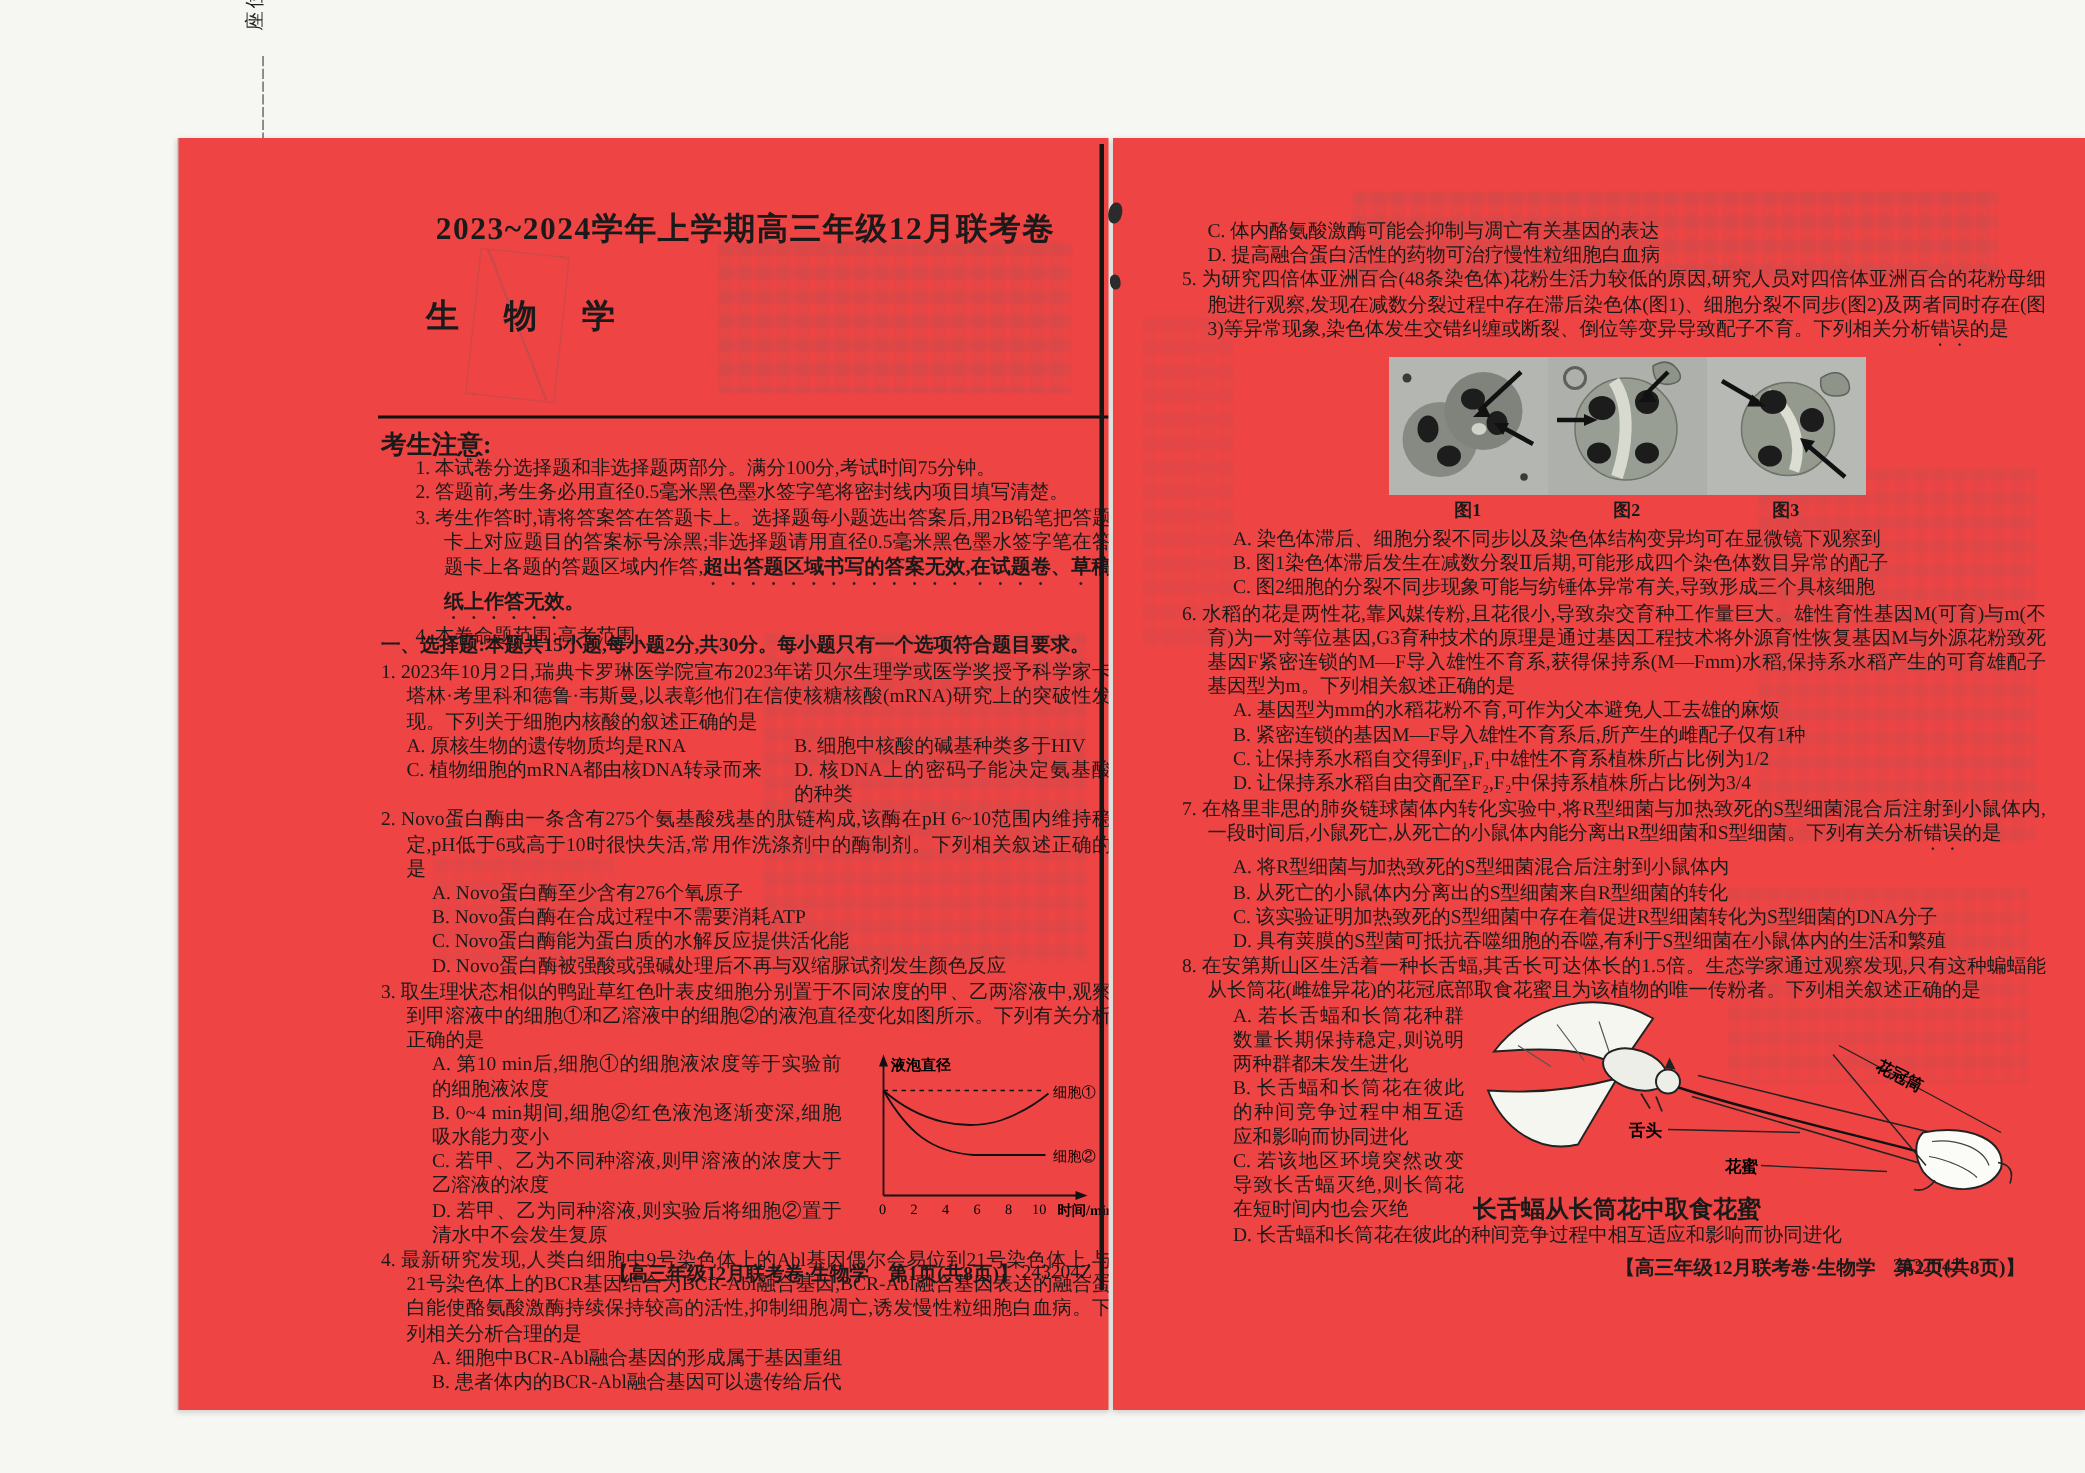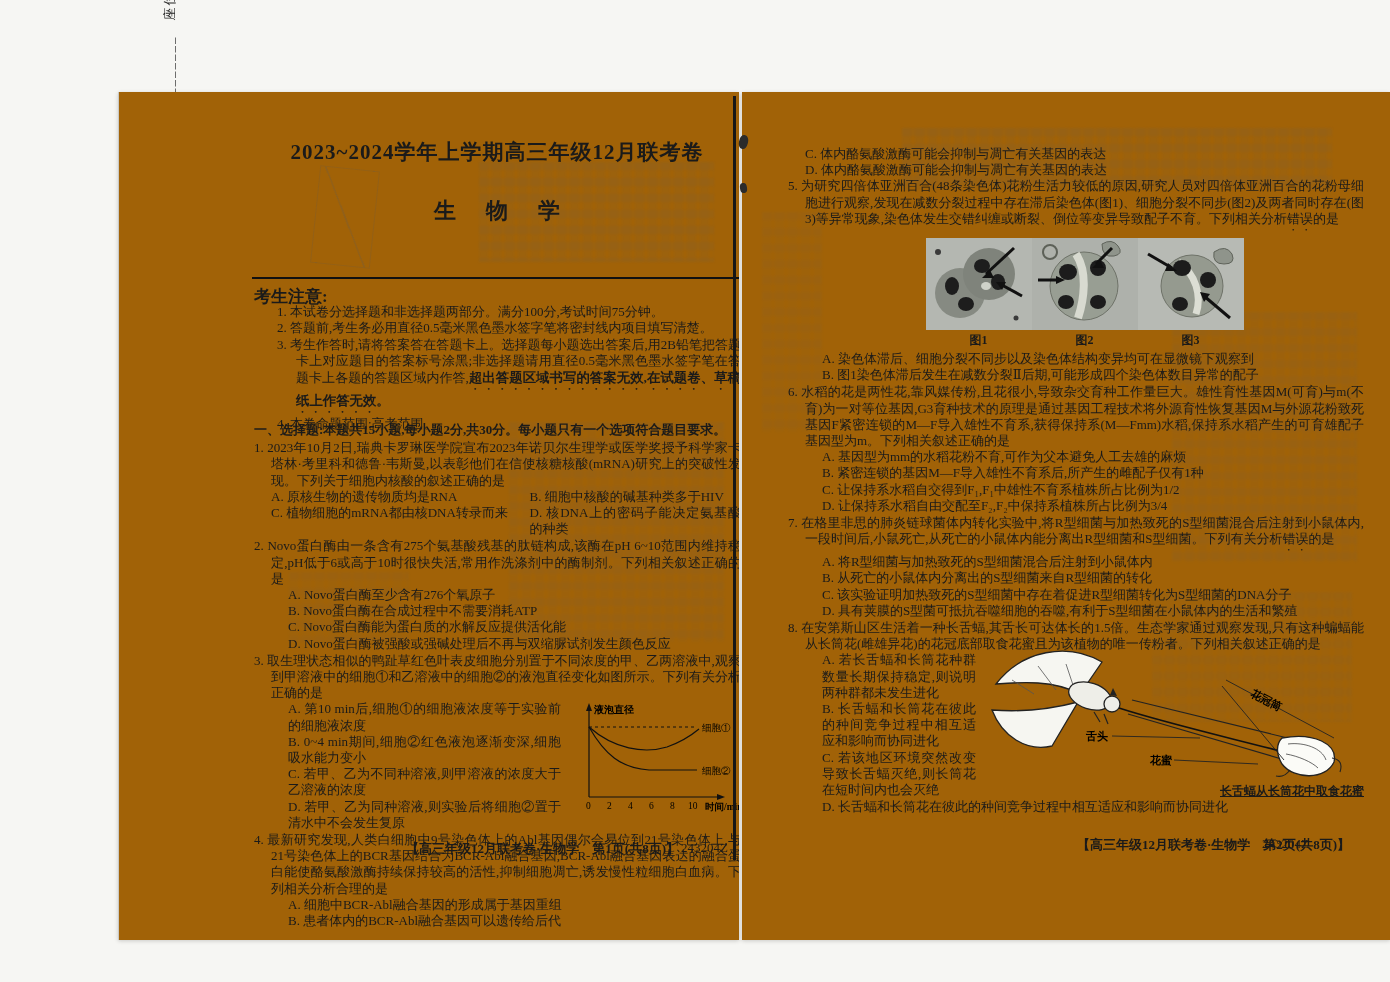--- a/index.html
+++ b/index.html
@@ -1,36 +1,36 @@
 <!DOCTYPE html>
 <html><head>
 <meta charset="utf-8">
 <style>
   html,body{margin:0;padding:0;background:#e9e9e6;}
   .canvas{position:relative;width:1390px;height:982px;background:#f6f6f3;overflow:hidden;
           font-family:"Liberation Serif","DejaVu Serif",serif;color:#1a1a1a;}
-  .page{position:absolute;background:#a16207;box-shadow:0 1px 4px rgba(0,0,0,.18);overflow:hidden;}
+  .page{position:absolute;background:#ef4444;box-shadow:0 1px 4px rgba(0,0,0,.18);overflow:hidden;}
   .page1{left:118px;top:92px;width:620px;height:848px;border-left:1px solid #c9c9c4;}
   .page2{left:742px;top:92px;width:648px;height:848px;}
   
   .divider-line{position:absolute;left:733px;top:96px;width:3px;height:764px;background:#161616;}
   .smudge{position:absolute;background:#2b2b2b;border-radius:45%;}
   
   .seal-fields{position:absolute;height:18px;transform:rotate(-90deg);transform-origin:center;
                font-size:13px;letter-spacing:2px;white-space:nowrap;color:#222;text-align:center;}
   .seal-chars{position:absolute;height:18px;transform:rotate(-90deg);transform-origin:center;
               font-size:13.5px;font-weight:bold;letter-spacing:17px;white-space:nowrap;color:#222;text-align:center;}
   .hatch{position:absolute;width:29px;border:1px solid #6f6f6a;background-color:#f3f3ee;
     background-image:repeating-linear-gradient(45deg,#9a9a94 0 1px,transparent 1px 5px),
                      repeating-linear-gradient(-45deg,#9a9a94 0 1px,transparent 1px 5px);}
   .seal-rule{position:absolute;left:232px;top:100px;width:1px;height:760px;background:#555;}
   
   .title{position:absolute;left:135px;top:46px;width:486px;text-align:center;
          font-size:21px;font-weight:bold;letter-spacing:1px;}
-  .subject{position:absolute;left:135px;top:104px;width:486px;text-align:center;
+  .subject{position:absolute;left:135px;top:104px;width:486px;text-align:left;
            font-size:22px;font-weight:bold;letter-spacing:30px;text-indent:30px;}
   .rule{position:absolute;left:133px;top:185px;width:487px;height:2px;background:#111;}
   .notice-h{position:absolute;left:135px;top:193px;font-size:17px;font-weight:bold;}
   .notes{position:absolute;left:135px;top:212px;width:487px;font-size:13px;line-height:16.4px;text-align:justify;}
   .note{padding-left:42px;text-indent:-19px;}
   .note-em{font-weight:bold;font-size:13.4px;
     -webkit-text-emphasis:filled dot;-webkit-text-emphasis-position:under left;
     text-emphasis:filled dot;text-emphasis-position:under left;}
   .em-dots{-webkit-text-emphasis:filled dot;-webkit-text-emphasis-position:under left;
     text-emphasis:filled dot;text-emphasis-position:under left;}
@@ -47,21 +47,21 @@
   .clear{clear:both;}
   
   .chart3{float:right;width:172px;height:122px;margin:-4px 0 2px 8px;}
   
   .figrow{display:flex;justify-content:center;margin:4px 0 3px 0;}
   .figcell{text-align:center;}
   .figcell svg{display:block;}
   .figlab{font-size:12px;font-weight:bold;margin-top:2px;text-align:center;}
   
   .batfig{float:right;width:382px;margin:-12px 0 0 6px;}
-  .batcap{text-align:right;font-size:12px;font-weight:bold;margin-top:-4px;text-decoration:underline;}
+  .batcap{text-align:left;font-size:16px;font-weight:bold;margin-top:-4px;}
   
   .footer{position:absolute;left:0;width:100%;font-size:13px;}
   .footer .fc{position:absolute;left:0;width:100%;text-align:right;font-weight:bold;}
   .footer .fcode{position:absolute;font-weight:normal;}
   .f1{top:748px;}
   .f1 .fc{left:-60px;}
   .f1 .fcode{left:562px;top:0;}
   .f2{top:744px;}
   .f2 .fc{left:-40px;}
   .f2 .fcode{left:520px;top:0;}
@@ -169,21 +169,21 @@
   </div>
 
   <div class="page page2">
     <div class="bleed" style="left:160px;top:36px;width:430px;height:62px;"></div>
     <div class="bleed" style="left:430px;top:220px;width:185px;height:250px;opacity:.25;"></div>
     <div class="bleed" style="left:410px;top:500px;width:200px;height:130px;opacity:.22;"></div>
     <div class="bleed" style="left:20px;top:120px;width:60px;height:220px;opacity:.2;"></div>
 
     <div class="flow2">
       <div class="opt" style="padding-left:17px;">C. 体内酪氨酸激酶可能会抑制与凋亡有关基因的表达</div>
-      <div class="opt" style="padding-left:17px;">D. 体内酪氨酸激酶可能会抑制与凋亡有关基因的表达</div>
+      <div class="opt" style="padding-left:17px;">D. 提高融合蛋白活性的药物可治疗慢性粒细胞白血病</div>
 
       <div class="q">
         <span>5. 为研究四倍体亚洲百合(48条染色体)花粉生活力较低的原因,研究人员对四倍体亚洲百合的花粉母细胞进行观察,发现在减数分裂过程中存在滞后染色体(图1)、细胞分裂不同步(图2)及两者同时存在(图3)等异常现象,染色体发生交错纠缠或断裂、倒位等变异导致配子不育。下列相关分析</span><span class="em-dots">错误</span><span>的是</span>
         <div class="figrow" style="text-indent:0;">
           <div class="figcell">
             <svg width="106" height="92" viewBox="0 0 106 92">
               <rect x="0" y="0" width="106" height="92" fill="#b4b7b1"></rect>
               <circle cx="34" cy="55" r="25" fill="#868a82"></circle>
               <circle cx="63" cy="36" r="26" fill="#7f837b"></circle>
               <ellipse cx="26" cy="48" rx="7" ry="9" fill="#1d1d1d"></ellipse>
@@ -230,20 +230,21 @@
               <line x1="10" y1="16" x2="34" y2="30" stroke="#111" stroke-width="3"></line>
               <polygon points="39,33 30,25 27,33" fill="#111"></polygon>
               <line x1="92" y1="80" x2="66" y2="58" stroke="#111" stroke-width="3"></line>
               <polygon points="62,54 72,56 66,64" fill="#111"></polygon>
             </svg>
             <div class="figlab">图3</div>
           </div>
         </div>
         <div class="opt">A. 染色体滞后、细胞分裂不同步以及染色体结构变异均可在显微镜下观察到</div>
         <div class="opt">B. 图1染色体滞后发生在减数分裂Ⅱ后期,可能形成四个染色体数目异常的配子</div>
+        <div class="opt">C. 图2细胞的分裂不同步现象可能与纺锤体异常有关,导致形成三个具核细胞</div>
       </div>
 
       <div class="q">
         <span>6. 水稻的花是两性花,靠风媒传粉,且花很小,导致杂交育种工作量巨大。雄性育性基因M(可育)与m(不育)为一对等位基因,G3育种技术的原理是通过基因工程技术将外源育性恢复基因M与外源花粉致死基因F紧密连锁的M—F导入雄性不育系,获得保持系(M—Fmm)水稻,保持系水稻产生的可育雄配子基因型为m。下列相关叙述正确的是</span>
         <div class="opt">A. 基因型为mm的水稻花粉不育,可作为父本避免人工去雄的麻烦</div>
         <div class="opt">B. 紧密连锁的基因M—F导入雄性不育系后,所产生的雌配子仅有1种</div>
         <div class="opt">C. 让保持系水稻自交得到F₁,F₁中雄性不育系植株所占比例为1/2</div>
         <div class="opt">D. 让保持系水稻自由交配至F₂,F₂中保持系植株所占比例为3/4</div>
       </div>
 

